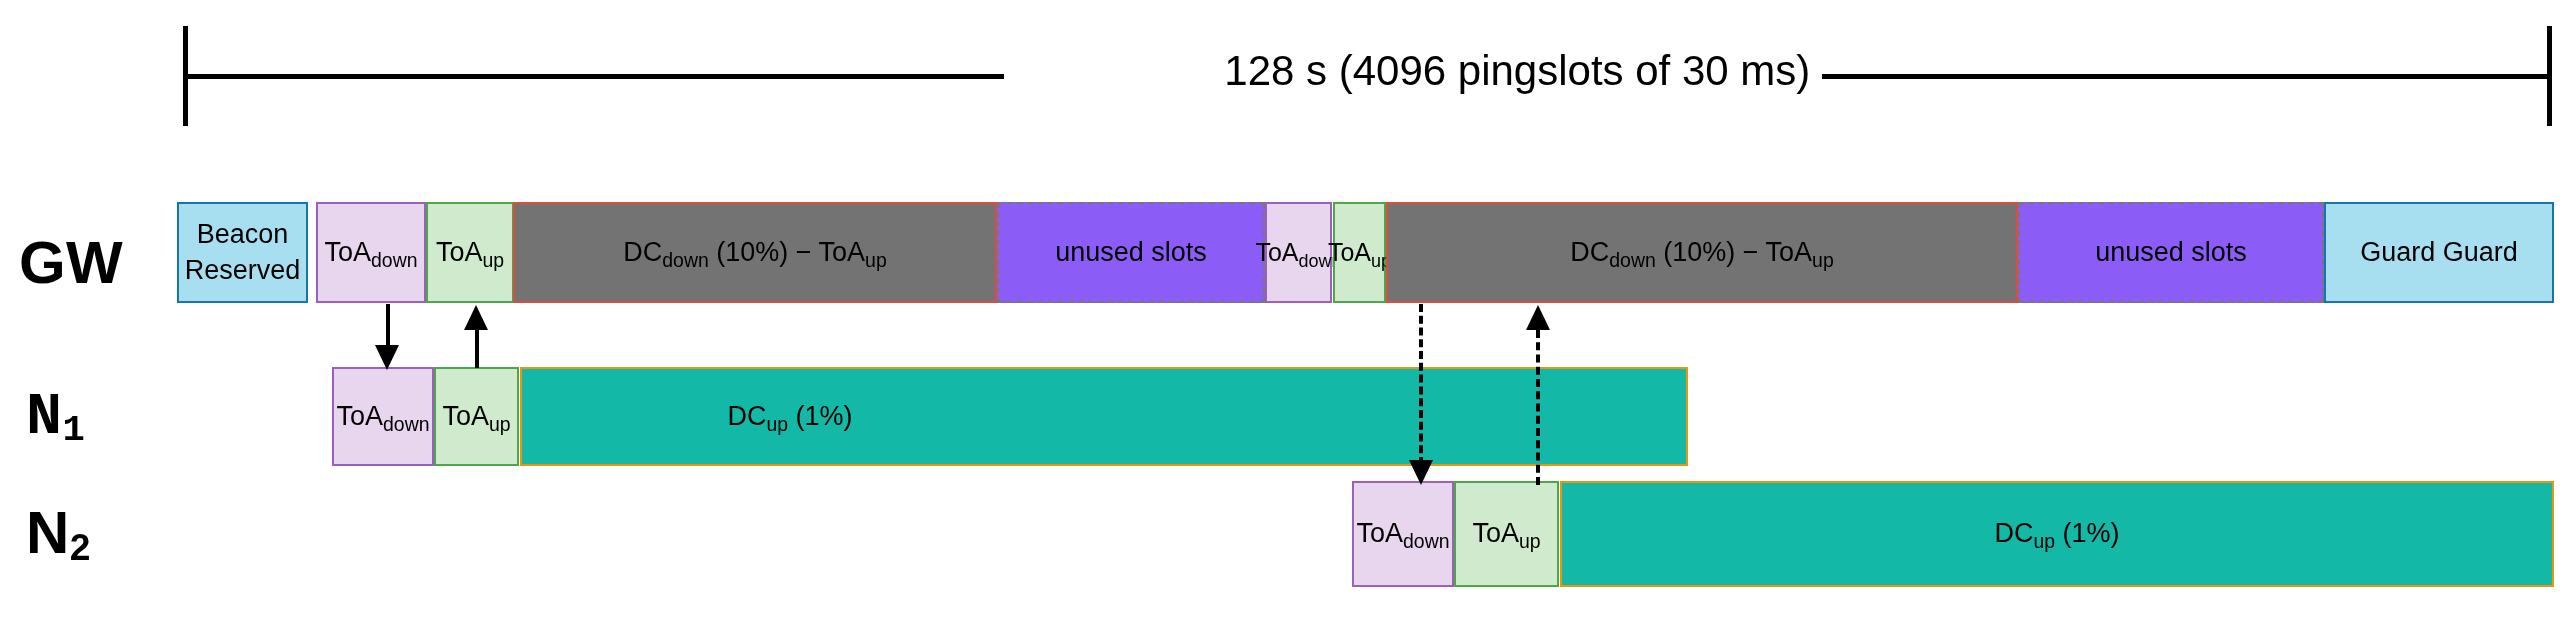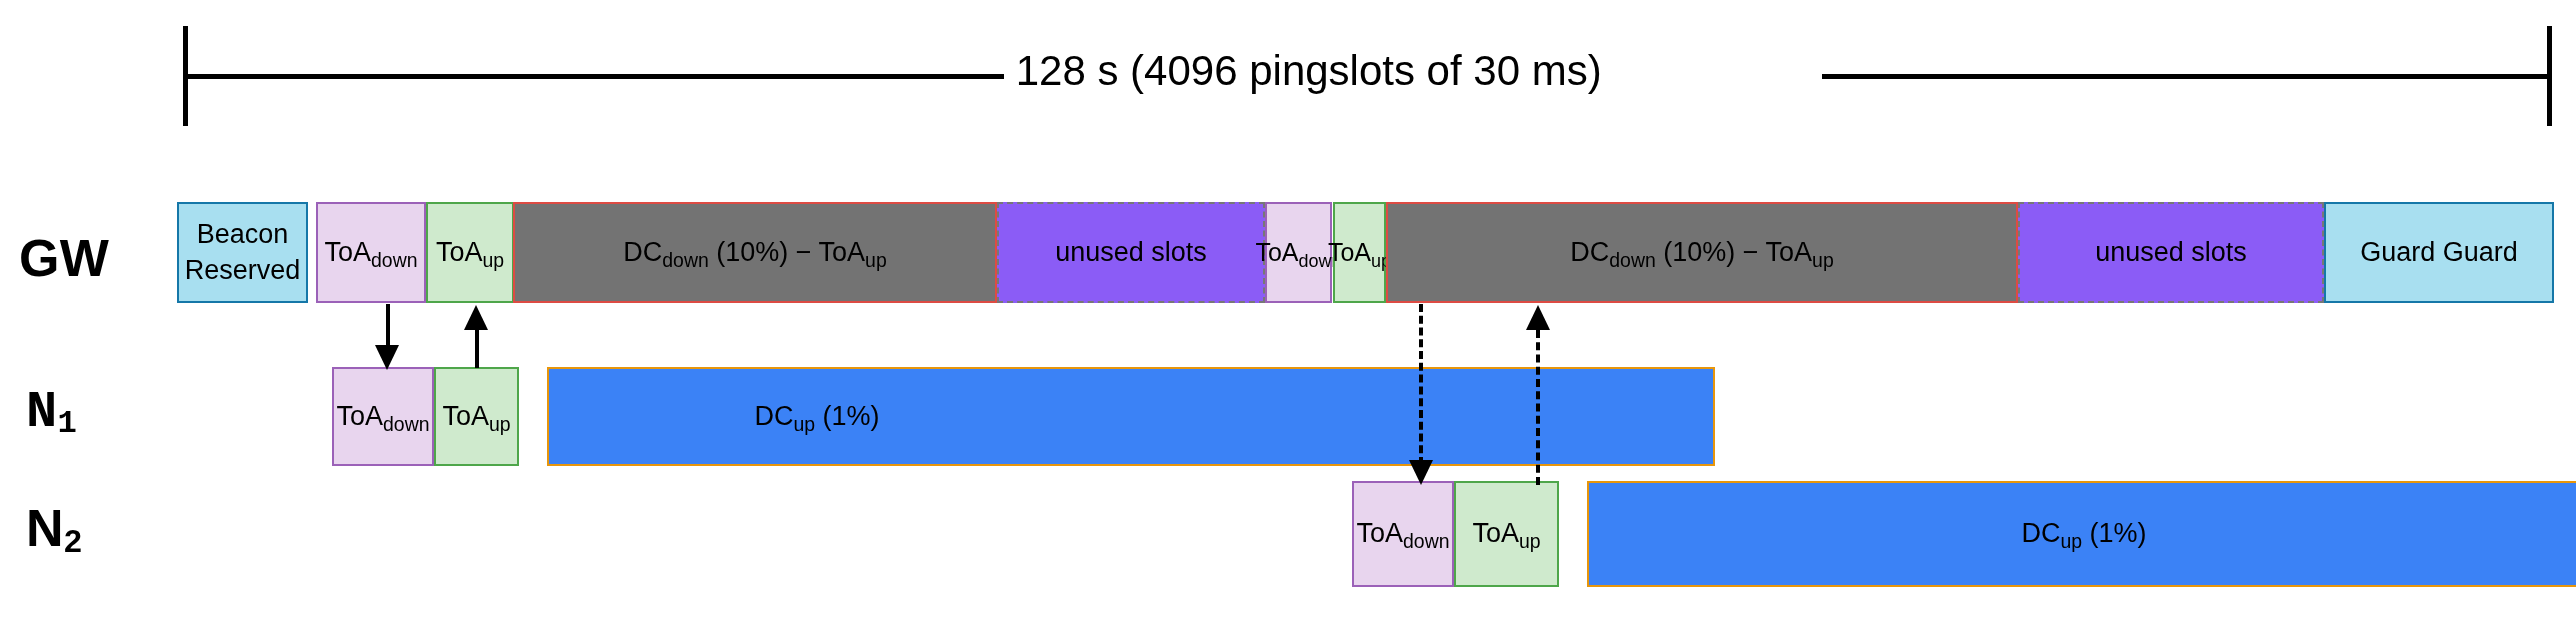--- a/index.html
+++ b/index.html
@@ -32,34 +32,34 @@
     height: 100px;
     background: #000000;
   }
   #ruler-cap-left  { left: 183px; }
   #ruler-cap-right { left: 2547px; }
   #ruler-label {
     position: absolute;
     left: 1176px;
     top: 45px;
     width: 818px;
-    text-align: left;
+    text-align: right;
     font-size: 42px;
     color: #000000;
     background: #ffffff;
     padding: 1.5px 11.7px;
     box-sizing: border-box;
     white-space: nowrap;
     transform: translateX(-172px);
   }
 
   
   .row-label {
     position: absolute;
-    font-size: 52px;
+    font-size: 60px;
     font-weight: bold;
     color: #000000;
     letter-spacing: 0.4px;
   }
   .row-label sub {
     font-size: 0.62em;
     font-weight: bold;
     vertical-align: baseline;
     position: relative;
     bottom: -0.2em;
@@ -89,21 +89,21 @@
     position: relative;
     bottom: -0.32em;
   }
 
   
   .c-beacon  { background: #a8dff0; border-color: #1577a8; }
   .c-toad    { background: #e8d5ee; border-color: #9b61b8; }
   .c-toau    { background: #cfeacd; border-color: #4ea64a; }
   .c-dcdown  { background: #737373; border-color: #dd4b43; }
   .c-unused  { background: #8b5cf6; border-color: #777777; border-style: dashed; }
-  .c-dcup    { background: #3b82f6; border-color: #e8960c; margin-left: 27px; }
+  .c-dcup    { background: #14b8a6; border-color: #e8960c; }
 
   
   .arrow-line {
     position: absolute;
     width: 0;
     border-left-width: 4.4px;
     border-left-style: solid;
     border-left-color: #000000;
   }
   .arrow-line.dashed {

